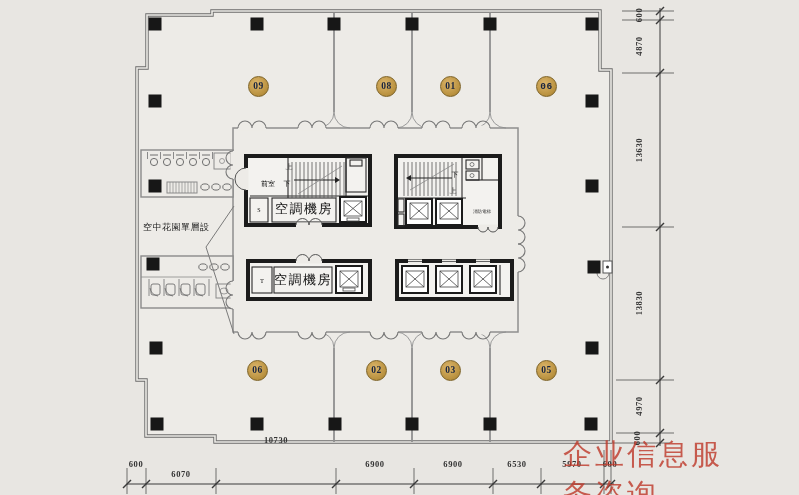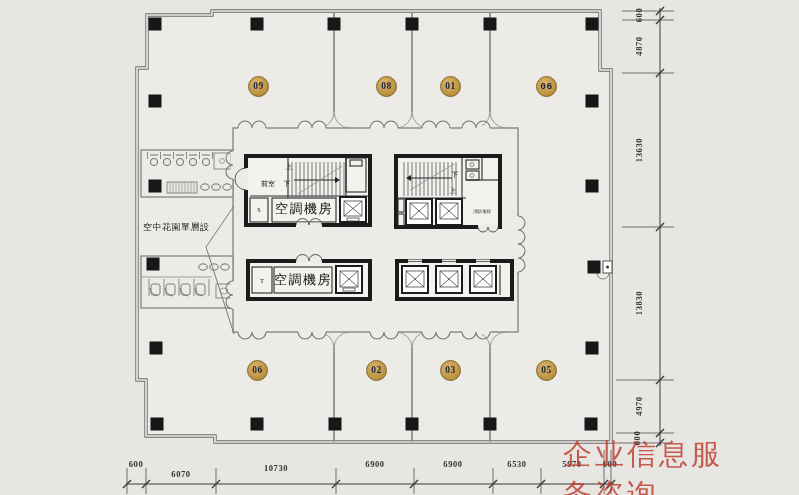--- a/index.html
+++ b/index.html
@@ -354,21 +354,21 @@
 
 <div class="lbl dim vert" style="left:639px;top:15px;">600</div>
 <div class="lbl dim vert" style="left:639px;top:46px;">4870</div>
 <div class="lbl dim vert" style="left:639px;top:150px;">13630</div>
 <div class="lbl dim vert" style="left:639px;top:303px;">13830</div>
 <div class="lbl dim vert" style="left:639px;top:406px;">4970</div>
 <div class="lbl dim vert" style="left:637px;top:438px;">600</div>
 
 <div class="lbl dim horz" style="left:136px;top:464px;">600</div>
 <div class="lbl dim horz" style="left:181px;top:474px;">6070</div>
-<div class="lbl dim horz" style="left:276px;top:468px;">10730</div>
+<div class="lbl dim horz" style="left:276px;top:440px;">10730</div>
 <div class="lbl dim horz" style="left:375px;top:464px;">6900</div>
 <div class="lbl dim horz" style="left:453px;top:464px;">6900</div>
 <div class="lbl dim horz" style="left:517px;top:464px;">6530</div>
 <div class="lbl dim horz" style="left:572px;top:464px;">5970</div>
 <div class="lbl dim horz" style="left:610px;top:464px;">600</div>
 
 <div class="wm wm2">企业信息服务咨询</div>
 
 </div>
 

